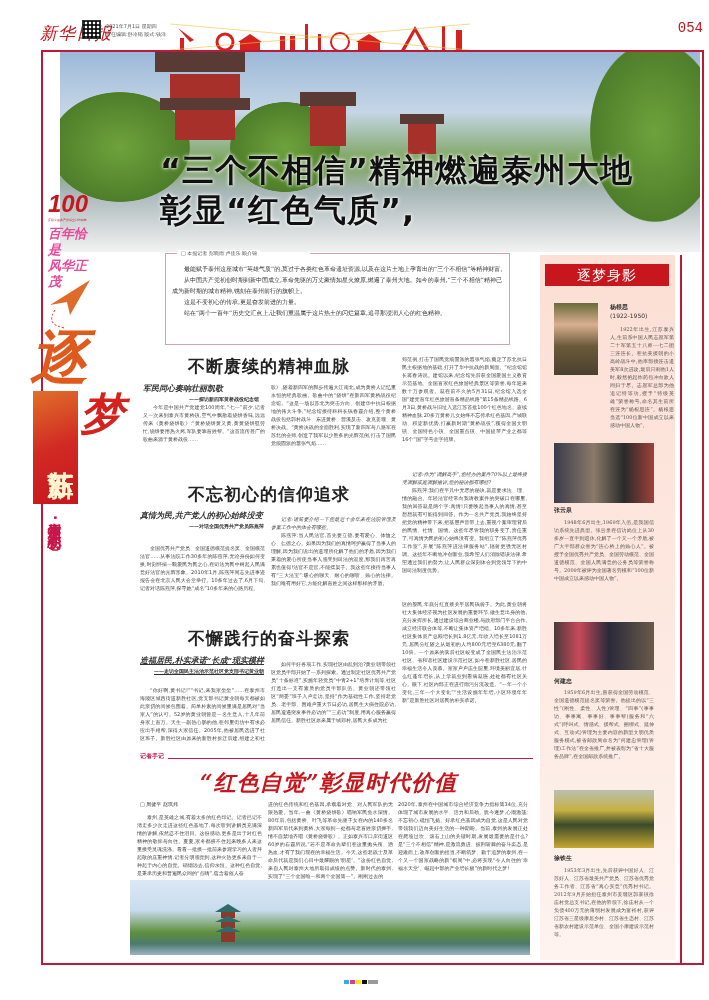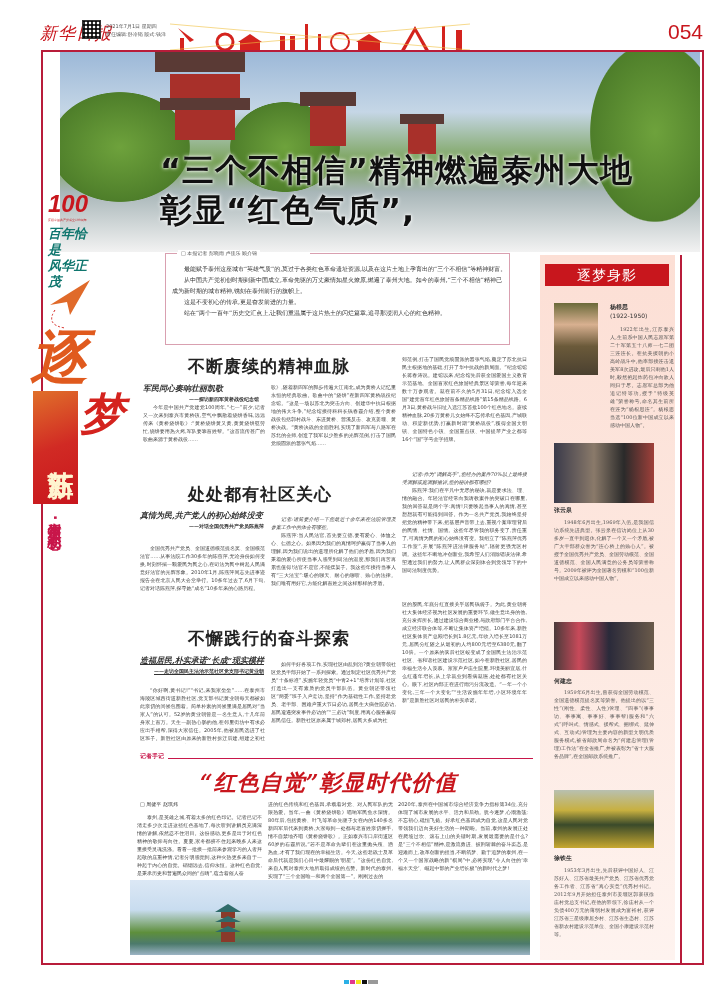--- a/index.html
+++ b/index.html
@@ -2,31 +2,31 @@
 <html><head>
 <meta charset="utf-8">
 <style>
   * { box-sizing: border-box; margin: 0; padding: 0; }
   body { width: 709px; height: 1000px; background: #fff; font-family: "DejaVu Serif", serif; color: #333; position: relative; overflow: hidden; }
   .masthead { position: absolute; left: 0; top: 0; width: 709px; height: 52px; }
   .logo { position: absolute; left: 40px; top: 22px; font-size: 17px; color: #c8161d; font-style: italic; font-family: "DejaVu Serif", serif; letter-spacing: 1px; }
   .qr { position: absolute; left: 82px; top: 20px; width: 19px; height: 19px; background: repeating-linear-gradient(90deg,#333 0 2px,#fff 2px 4px), repeating-linear-gradient(0deg,#333 0 2px,#fff 2px 4px); background-blend-mode: multiply; border: 1px solid #333; }
   .meta { position: absolute; left: 106px; top: 22px; font-size: 5px; line-height: 8px; color: #555; font-family: "DejaVu Sans", sans-serif; }
   .skyline { position: absolute; left: 170px; top: 20px; width: 300px; height: 32px; }
-  .pageno { position: absolute; right: 6px; top: 20px; font-size: 21px; color: #c8161d; font-family: Liberation Sans, sans-serif; }
+  .pageno { position: absolute; right: 6px; top: 20px; font-size: 14px; color: #c8161d; font-family: Liberation Mono, monospace; }
   .frame { position: absolute; left: 41px; top: 50px; width: 663px; height: 915px; border: 2px solid #b81c3a; }
   .hero { position: absolute; left: 60px; top: 52px; width: 640px; height: 200px; background: linear-gradient(180deg,#9cb8d8 0%,#c5d6e6 30%,#7aa35a 55%,#a8b6b8 70%,#f2f2f2 100%); overflow: hidden; }
   .pagoda { position: absolute; background: #5a3a35; }
   .pagoda.red { background: #a8302a; }
   .willow { position: absolute; background: radial-gradient(ellipse at center,#6ea23c 0%,#4e7e2a 70%,transparent 71%); }
   .headline { position: absolute; left: 160px; top: 150px; font-family: "DejaVu Sans", sans-serif; font-weight: bold; font-size: 32px; line-height: 40px; color: #111; text-shadow: 0 0 2px #fff, 0 0 4px #fff; letter-spacing: 1px; }
   .sidebar-logo { position: absolute; left: 48px; top: 190px; width: 50px; }
   .logo100 { font-family: "Liberation Sans", sans-serif; font-weight: bold; font-size: 24px; color: #c8161d; font-style: italic; }
   .logo100-sub { font-size: 3px; color: #c8161d; line-height: 4px; }
-  .slogan { font-family: "DejaVu Sans", sans-serif; font-weight: bold; font-size: 13px; color: #0f766e; line-height: 16px; margin-top: 4px; font-style: italic; }
+  .slogan { font-family: "DejaVu Sans", sans-serif; font-weight: bold; font-size: 13px; color: #ec4899; line-height: 16px; margin-top: 4px; font-style: italic; }
   .zhumeng { position: absolute; left: 30px; top: 320px; width: 110px; height: 220px; }
   .zhu { position: absolute; left: 0; top: 0; font-size: 58px; color: #e05a1e; font-family: "DejaVu Serif", serif; font-weight: bold; font-style: italic; }
   .meng { position: absolute; left: 50px; top: 65px; font-size: 44px; color: #d4231e; font-family: "DejaVu Serif", serif; font-weight: bold; font-style: italic; }
   .xjs { position: absolute; left: 33px; top: 391px; width: 45px; height: 113px; background: linear-gradient(160deg,#e0702a 0%,#d12a24 50%,#c8161d 100%); color: #fff4d0; font-family: "DejaVu Sans", sans-serif; font-weight: bold; font-size: 26px; line-height: 34px; text-align: center; padding-top: 6px; writing-mode: vertical-rl; }
   .series { position: absolute; left: 46px; top: 512px; writing-mode: vertical-rl; font-family: "DejaVu Sans", sans-serif; font-weight: bold; font-size: 14px; color: #c8164a; letter-spacing: 1px; }
   .lead-box { position: absolute; left: 165px; top: 253px; width: 345px; height: 92px; border: 1px solid #d9a0b0; border-top: none; }
   .lead-box::before { content: ""; position: absolute; left: -1px; top: 0; width: 12px; border-top: 1px solid #d9a0b0; }
   .lead-box::after { content: ""; position: absolute; right: -1px; top: 0; width: 200px; border-top: 1px solid #d9a0b0; }
   .byline { position: absolute; left: 178px; top: 250px; font-size: 5px; color: #555; font-family: "DejaVu Sans", sans-serif; background: #fff; padding: 0 3px; }
   .lead-text { position: absolute; left: 172px; top: 263px; width: 335px; font-size: 6px; line-height: 11px; color: #333; font-family: "DejaVu Sans", sans-serif; }
@@ -143,21 +143,21 @@
 <div class="col" style="left:143px;top:403px;width:122px;height:60px;">
     <p>今年是中国共产党建党100周年,“七一”前夕,记者又一次来到泰兴市黄桥镇,空气中飘散着烧饼香味,远远传来《黄桥烧饼歌》:“黄桥烧饼黄又黄,黄黄烧饼慰劳忙,烧饼要用热火烤,军队要靠百姓帮。”这首流传甚广的歌曲来源于黄桥战役……</p>
   </div>
 <div class="col" style="left:271px;top:383px;width:125px;height:80px;">
     <p style="text-indent:0">歌》,随着新四军的脚步传遍大江南北,成为黄桥人记忆里永恒的经典歌曲。歌曲中的“烧饼”在新四军黄桥战役纪念馆。“这是一场以苏北为突击方向、创建华中抗日根据地的伟大斗争,”纪念馆接待科科长钱春霞介绍,整个黄桥战役包括郭村战斗、东进黄桥、营溪反击、攻克姜堰、黄桥决战。“黄桥决战的全面胜利,实现了新四军与八路军在苏北的会师,创造了我军以少胜多的光辉范例,打击了国民党顽固派的嚣张气焰……</p>
   </div>
 <div class="col" style="left:402px;top:355px;width:125px;height:110px;">
     <p style="text-indent:0">郏范例,打击了国民党顽固派的嚣张气焰,奠定了苏北抗日民主根据地的基础,打开了华中抗战的新局面。”纪念馆馆长蒋春涛说。建馆以来,纪念馆先后获全国爱国主义教育示范基地、全国百家红色旅游经典景区等荣誉,每年迎来数十万参观者。就在前不久的5月31日,纪念馆入选全国“建党百年红色旅游百条精品线路”第15条精品线路。6月3日,黄桥战斗旧址入选江苏首批100个红色地名。赓续精神血脉,20多万黄桥儿女始终不忘传承红色基因,产城联动、积淀新优势,打赢新时期“黄桥战役”,獲得全国文明镇、全国特色小镇、全国重点镇、中国提琴产业之都等16个“国”字号金字招牌。</p>
   </div>
 
-<div class="sec-title" style="left:188px;top:483px;">处处都有社区关心</div>
+<div class="sec-title" style="left:188px;top:483px;">不忘初心的信仰追求</div>
 <div class="sub-head" style="left:140px;top:510px;width:128px;">
   <span>真情为民,共产党人的初心始终没变</span>
   <span class="dash">——对话全国优秀共产党员陈燕萍</span>
 </div>
 <div class="col" style="left:140px;top:544px;width:125px;height:48px;">
     <p>全国优秀共产党员、全国道德模范提名奖、全国模范法官……从事法院工作30多年的陈燕萍,无论身份如何变换,时刻怀揣一颗爱民为民之心,在司法为民中树起人民满意好法官的光辉形象。2010年1月,陈燕萍同志先进事迹报告会在北京人民大会堂举行。10多年过去了,6月下旬,记者对话陈燕萍,探寻她“成名”10多年来的心路历程。</p>
   </div>
 <div class="col" style="left:271px;top:515px;width:125px;height:80px;">
   <p class="q">记者:请简要介绍一下您最近十余年来在法院管理及参案工作中的体会有哪些。</p>
   <p>陈燕萍:当人民法官,首先要立德,要有爱心、体恤之心、仁德之心。如果因为我们的真情呵护赢得了当事人的理解,因为我们说出的道理所化解了他们的矛盾,因为我们秉着的爱心所使当事人感受到司法的温度,那我们再苦再累也值得!法官不是官,不能摆架子。我这些年接待当事人有“三大法宝”:暖心的聊天、耐心的聊听、贴心的法律。我们唯有用好它,方能化解百姓之间这样那样的矛盾。</p>

